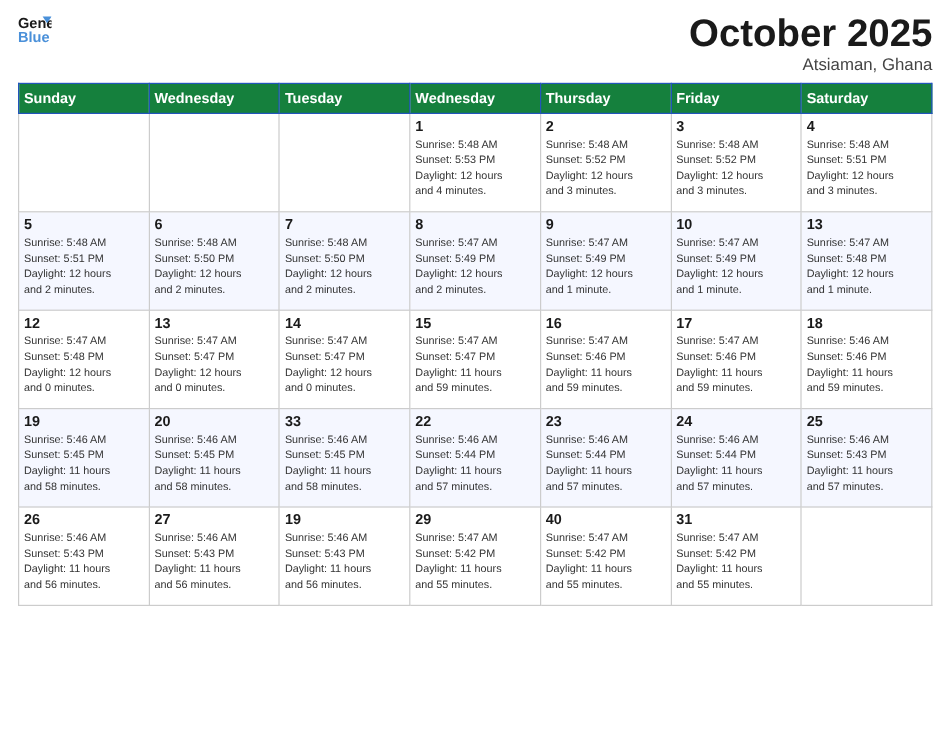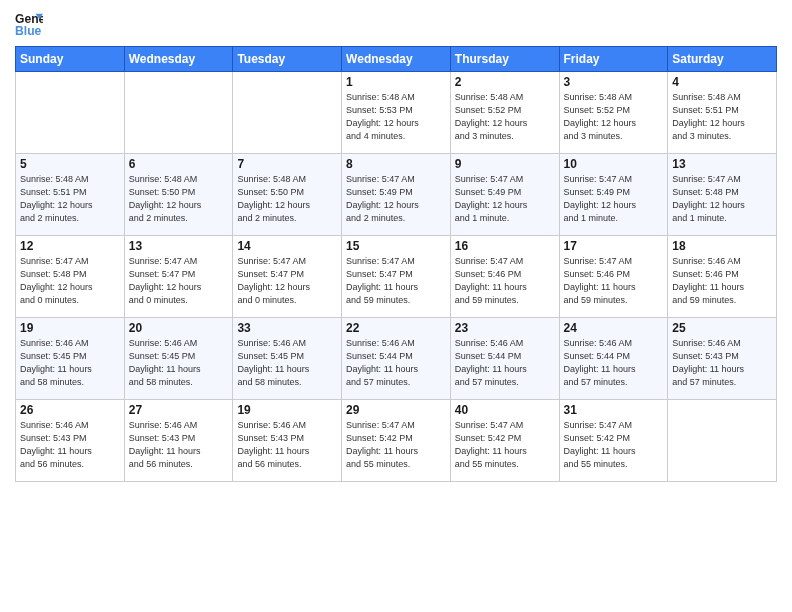--- a/index.html
+++ b/index.html
@@ -81,37 +81,39 @@
     .empty-cell {
       background: #f9f9f9;
     }
     tr:nth-child(even) td {
       background: #f5f7ff;
     }
     tr:nth-child(odd) td {
       background: #fff;
     }
     .calendar thead tr th {
-      background: #3b82f6;
+      background: #15803d;
       margin-left: 44px;
     }
   </style>
 </head>
 <body>
 
 <div class="page">
   <div class="header">
     <div class="logo">
       <svg class="logo-icon" viewBox="0 0 30 30" xmlns="http://www.w3.org/2000/svg">
         <text x="0" y="14" font-size="13" font-weight="bold" fill="#1a1a1a">General</text>
         <text x="0" y="27" font-size="13" font-weight="bold" fill="#4a90d9">Blue</text>
         <polygon points="22,4 30,4 26,10" fill="#4a90d9"></polygon>
       </svg>
     </div>
     <div class="title-block">
+      <div class="month-title">October 2025</div>
+      <div class="subtitle">Atsiaman, Ghana</div>
     </div>
   </div>
 
   <table class="calendar">
     <thead>
       <tr>
         <th>Sunday</th>
         <th>Wednesday</th>
         <th>Tuesday</th>
         <th>Wednesday</th>

